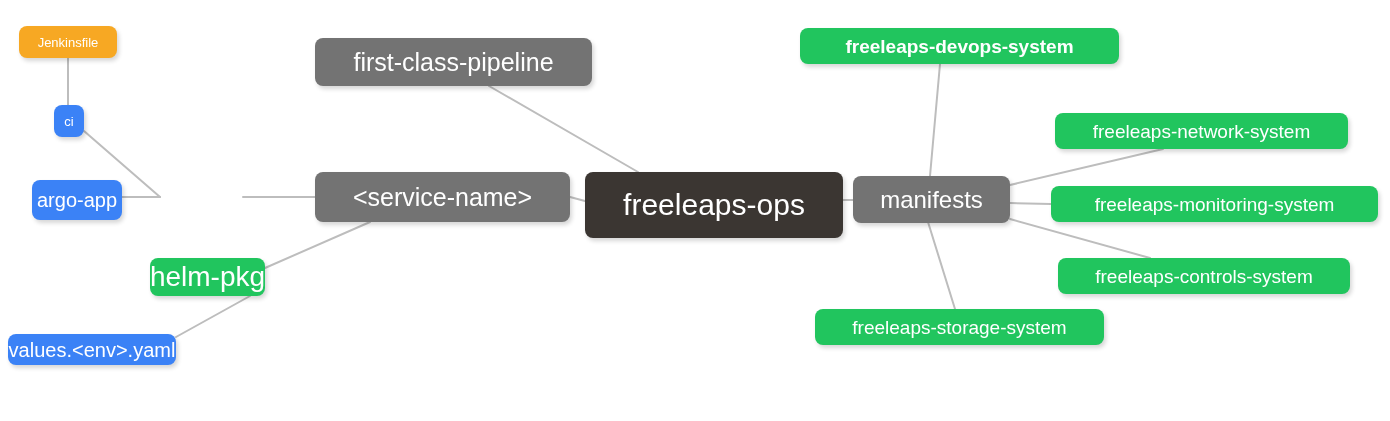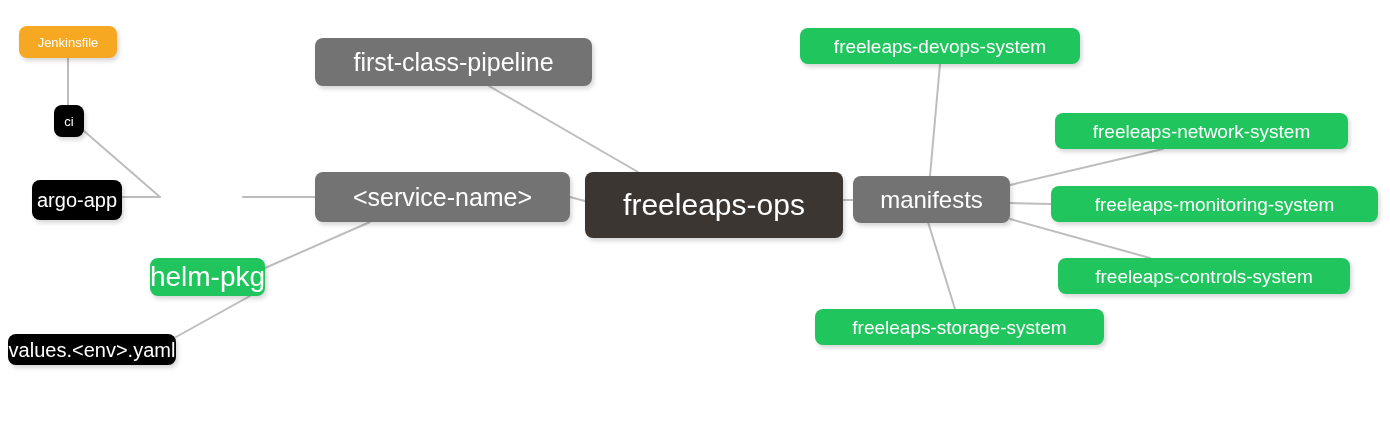--- a/index.html
+++ b/index.html
@@ -26,21 +26,21 @@
     border-radius:8px;
     white-space:nowrap;
     line-height:1;
     box-shadow:2px 3px 4px rgba(0,0,0,0.16);
     user-select:none;
   }
   .n-root{background:#3b3632;}
   .n-blue{background:#737373;}
   .n-green{background:#21c55e;}
   .n-orange{background:#f7a823;}
-  .n-red{background:#000000;}
+  .n-red{background:#3b82f6;}
 </style>
 </head>
 <body>
 
 <div id="mindmap">
 
   <svg class="edges" viewBox="0 0 1390 421" width="1390" height="421" xmlns="http://www.w3.org/2000/svg">
     <g fill="none" stroke="#bdbdbd" stroke-width="2" stroke-linecap="round">
 
       <path d="M 68,58 L 68,105"></path>
@@ -103,21 +103,21 @@
   </div>
 
   <div class="node n-blue" style="left:853px;top:176px;width:157px;height:47px;font-size:24px;">
     <span>manifests</span>
   </div>
 
   <div class="node n-root" style="left:585px;top:172px;width:258px;height:66px;font-size:30px;">
     <span>freeleaps-ops</span>
   </div>
 
-  <div class="node n-green" style="left:800px;top:28px;width:280px;height:36px;font-size:19px;">
+  <div class="node n-green" style="left:800px;top:28px;width:319px;height:36px;font-size:19px;font-weight:bold;">
     <span>freeleaps-devops-system</span>
   </div>
 
   <div class="node n-green" style="left:1055px;top:113px;width:293px;height:36px;font-size:19px;">
     <span>freeleaps-network-system</span>
   </div>
 
   <div class="node n-green" style="left:1051px;top:186px;width:327px;height:36px;font-size:19px;">
     <span>freeleaps-monitoring-system</span>
   </div>

